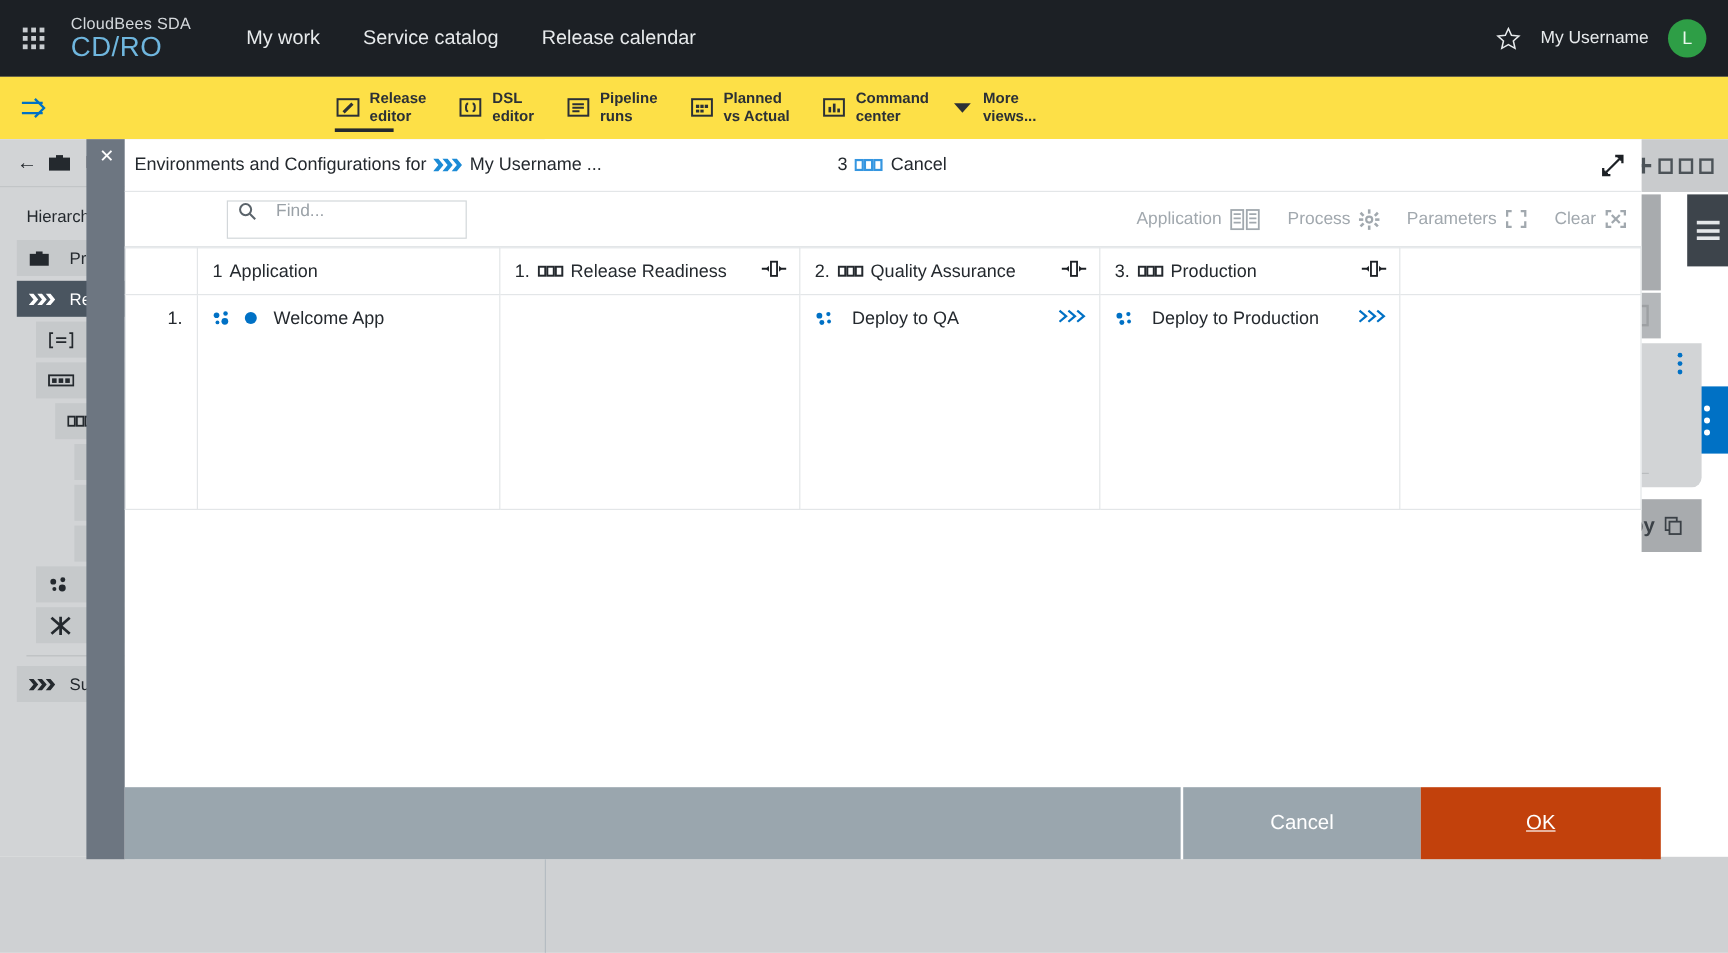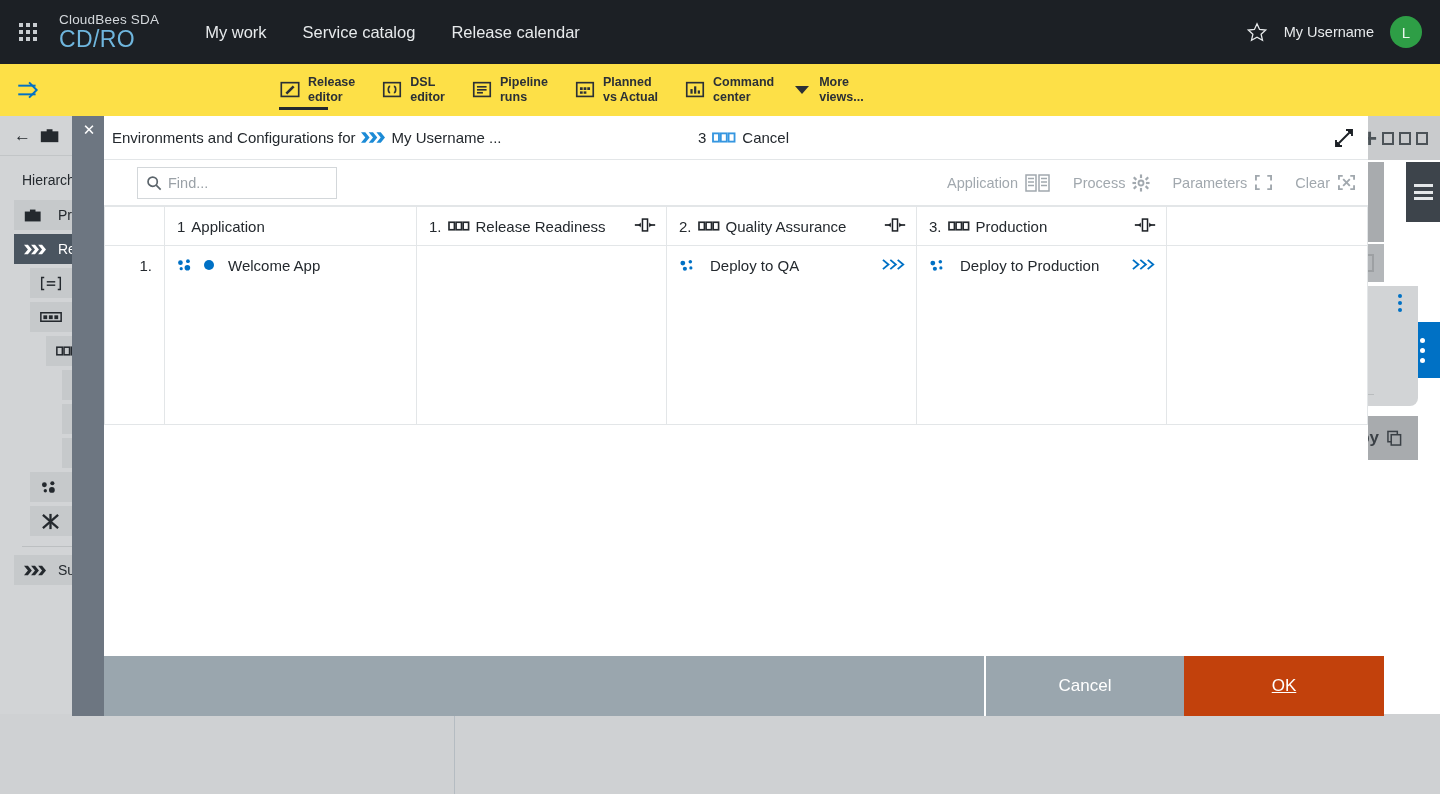--- a/index.html
+++ b/index.html
@@ -89,22 +89,22 @@
   .closex { position: absolute; left: 80px; top: 121px; width: 18px; height: 18px; color: #fff; font-size: 15px;
      display:flex; align-items:center; justify-content:center; cursor:pointer; }
   .modal { position: absolute; left: 104px; top: 116px; width: 1264px; height: 600px; background: #fff;
      box-shadow: 0 0 0 0 rgba(0,0,0,0); }
   .modal-head { height: 44px; display: flex; align-items: center; border-bottom: 1px solid #e3e6e8; }
   .mh-title { font-size: 15px; color: #24292e; padding-left: 8px; display:flex; align-items:center; gap:6px; }
   .mh-stages { position: absolute; left: 594px; font-size: 15px; color: #24292e; display:flex; align-items:center; gap: 6px; }
   .expand { margin-left: auto; margin-right: 14px; width: 20px; height: 20px; cursor:pointer; }
 
   .modal-toolbar { height: 46px; display:flex; align-items:center; border-bottom: 1px solid #e3e6e8; }
-  .findbox { margin-left: 33px; width: 200px; height: 32px; border: 1px solid #d3d7da; background:#fff;
-    display:flex; align-items:center; gap: 6px; padding-left: 8px; }
+  .findbox { margin-left: 85px; width: 200px; height: 32px; border: 1px solid #d3d7da; background:#fff;
+    display:flex; align-items:flex-start; gap: 16px; padding-left: 8px; }
   .findbox input { border: none; outline: none; font-size: 14.5px; color:#4c5358; width: 150px;
     font-family: "Liberation Sans", sans-serif; background: transparent; }
   .findbox input::placeholder { color: #9aa1a7; }
   .tb-right { margin-left: auto; display:flex; align-items:center; gap: 22px; padding-right: 12px; }
   .tbbtn { display:flex; align-items:center; gap: 7px; font-size: 14.5px; color: #a1a8ae; cursor:pointer; }
 
   
   table.grid { width: 100%; border-collapse: collapse; table-layout: fixed; }
   table.grid td, table.grid th { border: 1px solid #e3e6e8; padding: 0; vertical-align: top; }
   .th { height: 38px; font-size: 15px; color: #24292e; font-weight: normal; text-align: left;

